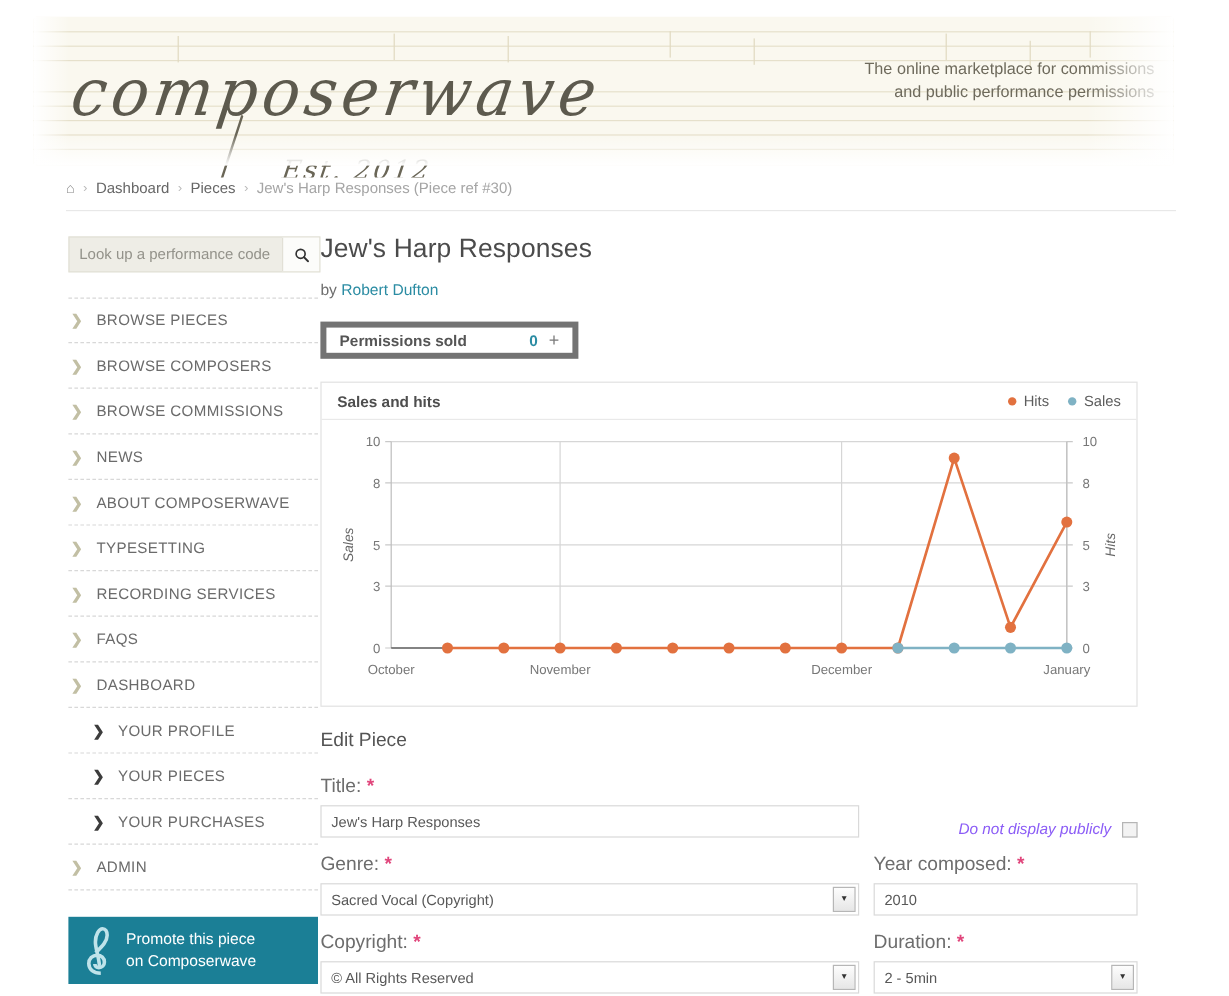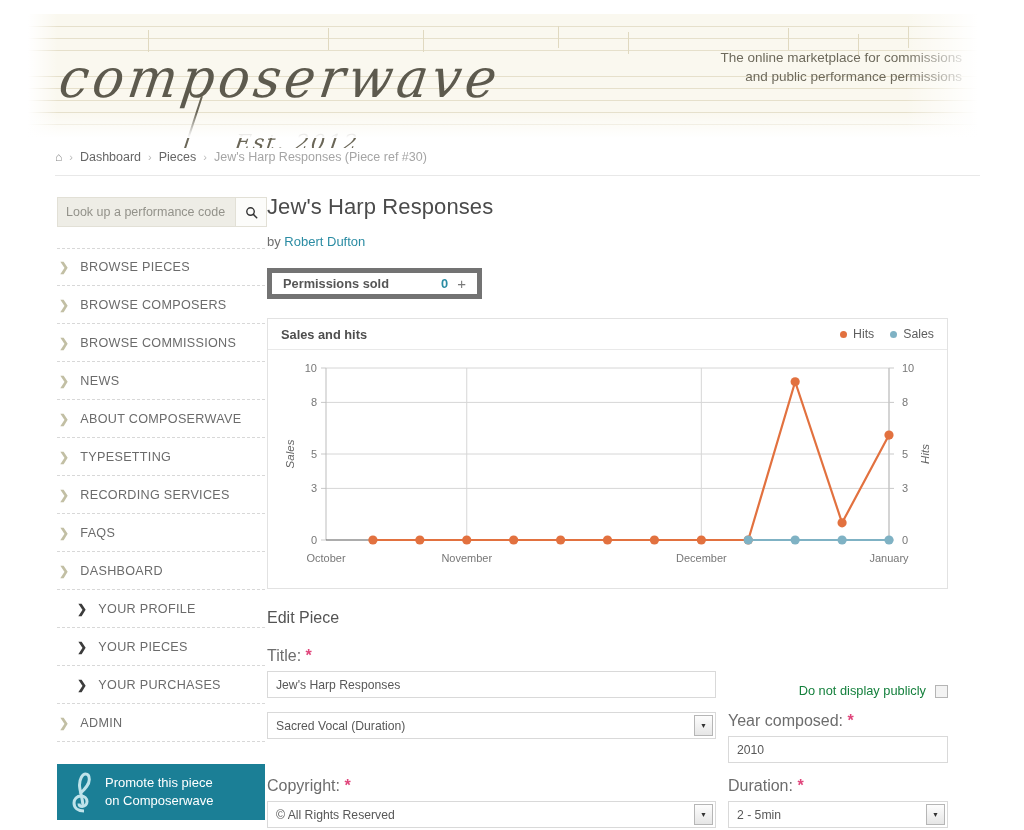--- a/index.html
+++ b/index.html
@@ -218,21 +218,21 @@
     display:flex; align-items:center; justify-content:center;
     font-size:7px; color:#333;
   }
   .row { display:flex; gap:12px; margin-bottom:14px; }
   .col-left { width:449px; }
   .col-right { width:220px; }
 
   .nodisplay {
     position:absolute; right:0; top:74px;
     display:flex; align-items:flex-end; gap:9px;
-    font-size:12.8px; color:#15803d;
+    font-size:12.8px; color:#8b5cf6;font-style:italic;
   }
   .chk {
     width:13px; height:13px; border:1px solid #b5b5b5; background:#f3f3f3;
     display:block;
   }
 </style>
 </head>
 <body>
 
 <div class="header">
@@ -467,22 +467,26 @@
       </div>
     </div>
 
     <div class="nodisplay">
       <span>Do not display publicly</span>
       <span class="chk"></span>
     </div>
 
     <div class="row">
       <div class="col-left">
+        <label class="fld-label">
+          <span>Genre:</span>
+          <span class="req">*</span>
+        </label>
         <div class="sel">
-          <span>Sacred Vocal (Duration)</span>
+          <span>Sacred Vocal (Copyright)</span>
           <span class="arrow">▼</span>
         </div>
       </div>
       <div class="col-right">
         <label class="fld-label">
           <span>Year composed:</span>
           <span class="req">*</span>
         </label>
         <input class="txt" type="text" value="2010" style="">
       </div>

